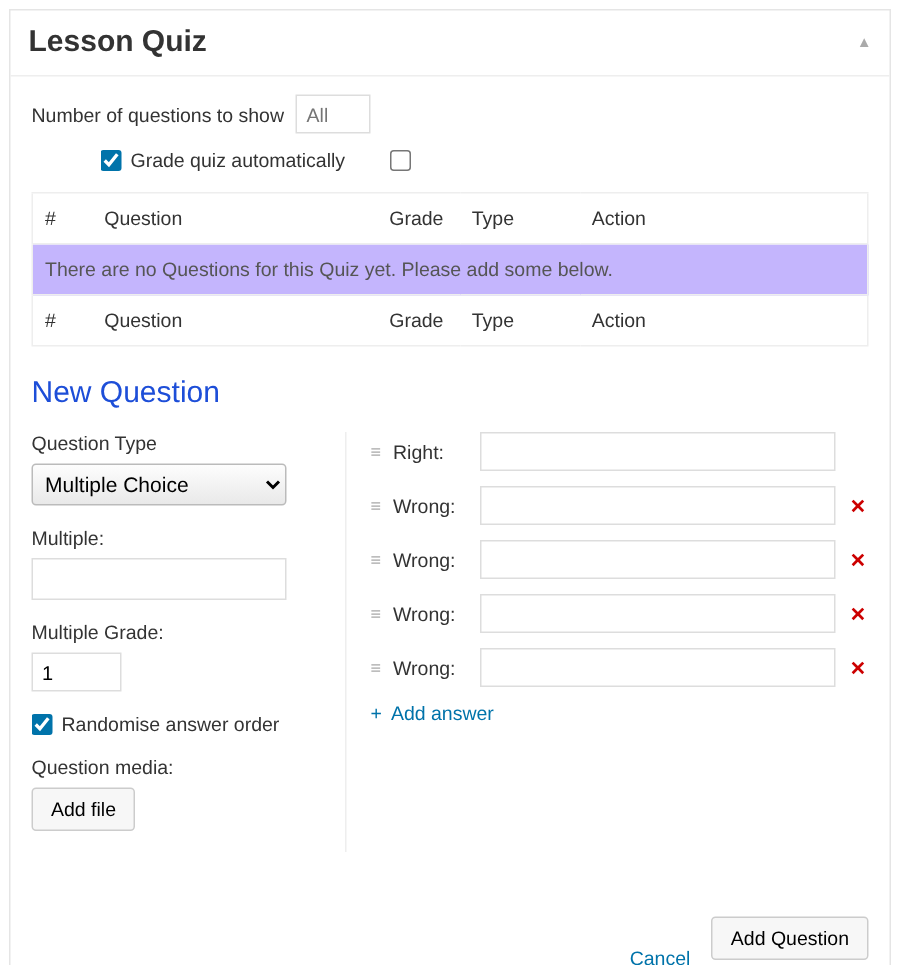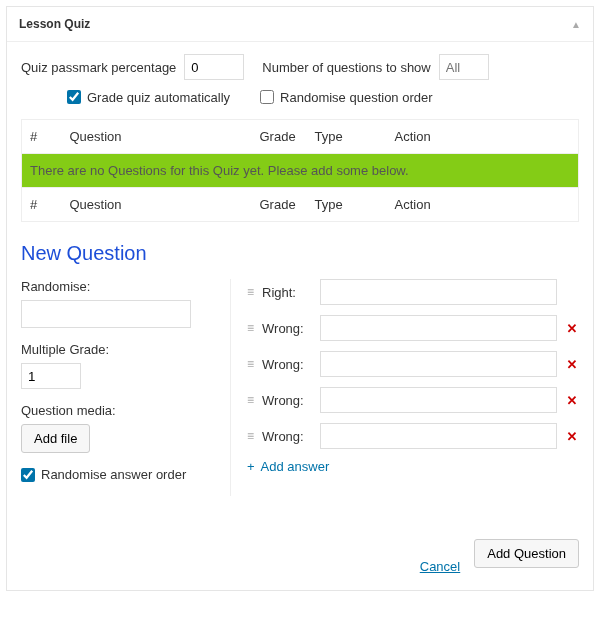--- a/index.html
+++ b/index.html
@@ -15,56 +15,56 @@
     background: #fff;
     width: 588px;
   }
   .panel-header {
     display: flex;
     justify-content: space-between;
     align-items: center;
     padding: 10px 12px;
     border-bottom: 1px solid #eee;
   }
-  .panel-header h2 { font-size: 12px; font-weight: 600; }
+  .panel-header h2 { font-size: 20px; font-weight: 600; }
   .toggle-arrow { color: #aaa; font-size: 10px; cursor: pointer; }
   .panel-body { padding: 12px 14px 16px; }
 
   .settings-row {
     display: flex;
     align-items: center;
     gap: 18px;
     margin-bottom: 10px;
   }
   .settings-row label.fld { display: flex; align-items: center; gap: 8px; }
   input[type="text"].small { width: 60px; height: 26px; padding: 2px 6px; border: 1px solid #ddd; font-size: 13px; }
   input[type="text"].qshow { width: 50px; height: 26px; padding: 1px 6px; border: 1px solid #ddd; font-size: 13px; color:#888; }
   .check-row { display: flex; align-items: center; gap: 30px; margin: 6px 0 14px 46px; }
-  .check-row label { display: flex; align-items: flex-start; gap: 6px; }
+  .check-row label { display: flex; align-items: flex-end; gap: 6px; }
   input[type="checkbox"] { width: 14px; height: 14px; accent-color: #0073aa; }
 
   table.questions {
     width: 100%;
     border-collapse: collapse;
     border: 1px solid #eee;
     margin-bottom: 20px;
   }
   table.questions th, table.questions td {
     padding: 9px 8px;
     font-size: 13px;
     text-align: left;
   }
   table.questions thead th,
   table.questions tfoot th { border-bottom: 1px solid #eee; border-top: 1px solid #eee; font-weight: 400; color:#333; }
   th.numcol { width: 40px; text-align: center; }
   th.qcol { width: 190px; }
   th.gradecol { width: 55px; }
   th.typecol { width: 80px; }
   th.actioncol { text-align:center; }
-  td.empty { background: #84cc16; color: #555; }
+  td.empty { background: #c4b5fd; color: #555; }
 
   h3.newq { font-size: 20px; font-weight: 400; margin: 18px 0 14px; color: #1d4ed8; }
 
   .form-split { display: flex; gap: 10px; }
   .col-left { width: 210px; border-right: 1px solid #eee; padding-right: 18px; }
   .col-right { flex: 1; padding-left: 6px; }
 
   .field-block { margin-bottom: 14px; }
   .field-block > .lbl { display: block; margin-bottom: 6px; color: #333; }
   select.qtype {
@@ -105,37 +105,32 @@
 <div class="panel">
   <div class="panel-header">
     <h2>Lesson Quiz</h2>
     <span class="toggle-arrow">▲</span>
   </div>
 
   <div class="panel-body">
 
     <div class="settings-row">
       <label class="fld">
-        <span>Quiz passmark percentage</span>
-        <input type="text" class="small" value="0" style="">
-      </label>
-      <label class="fld">
         <span>Number of questions to show</span>
         <input type="text" class="qshow" placeholder="All" style="">
       </label>
     </div>
 
     <div class="check-row">
       <label>
         <input type="checkbox" checked="" style="">
         <span>Grade quiz automatically</span>
       </label>
       <label>
         <input type="checkbox" style="">
-        <span>Randomise question order</span>
       </label>
     </div>
 
     <table class="questions">
       <thead>
         <tr>
           <th class="numcol">#</th>
           <th class="qcol">Question</th>
           <th class="gradecol">Grade</th>
           <th class="typecol">Type</th>
@@ -156,43 +151,49 @@
           <th class="actioncol">Action</th>
         </tr>
       </tfoot>
     </table>
 
     <h3 class="newq">New Question</h3>
 
     <div class="form-split">
       <div class="col-left">
 
-
-        <div class="field-block">
-          <span class="lbl">Randomise:</span>
+        <div class="field-block">
+          <span class="lbl">Question Type</span>
+          <select class="qtype">
+            <option>Multiple Choice</option>
+          </select>
+        </div>
+
+        <div class="field-block">
+          <span class="lbl">Multiple:</span>
           <input type="text" class="qtext" value="" style="">
         </div>
 
         <div class="field-block">
           <span class="lbl">Multiple Grade:</span>
           <input type="text" class="qgrade" value="1" style="">
-        </div>
-
-        <div class="field-block">
-          <span class="lbl">Question media:</span>
-          <button type="button" class="addfile">Add file</button>
         </div>
 
         <div class="field-block rand-row">
           <label>
             <input type="checkbox" checked="" style="">
             <span>Randomise answer order</span>
           </label>
         </div>
 
+        <div class="field-block">
+          <span class="lbl">Question media:</span>
+          <button type="button" class="addfile">Add file</button>
+        </div>
+
       </div>
 
       <div class="col-right">
         <div id="answers-container">
             <div class="answer-row">
               <span class="drag-handle">≡</span>
               <span class="ans-label">Right:</span>
               <input type="text" class="ans-input" style="">
               <span class="remove-x"></span>
             </div>

